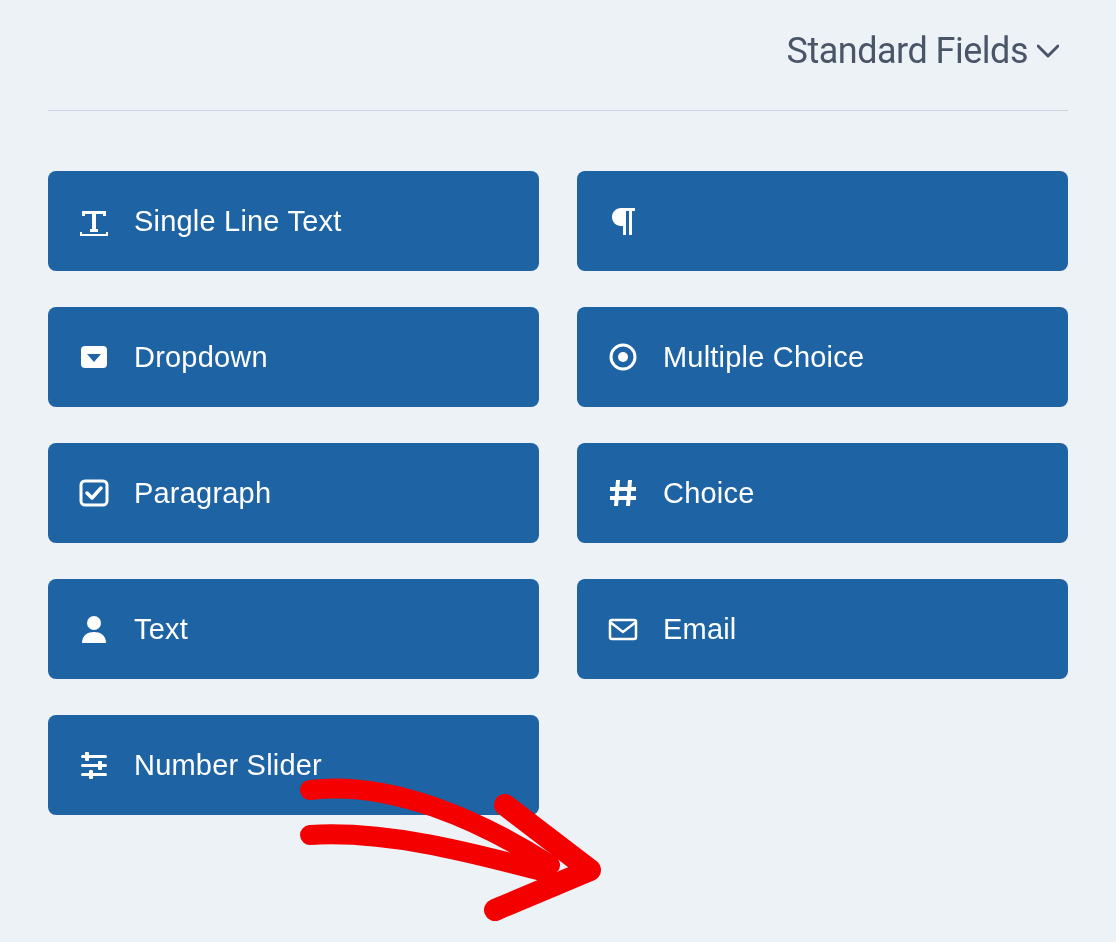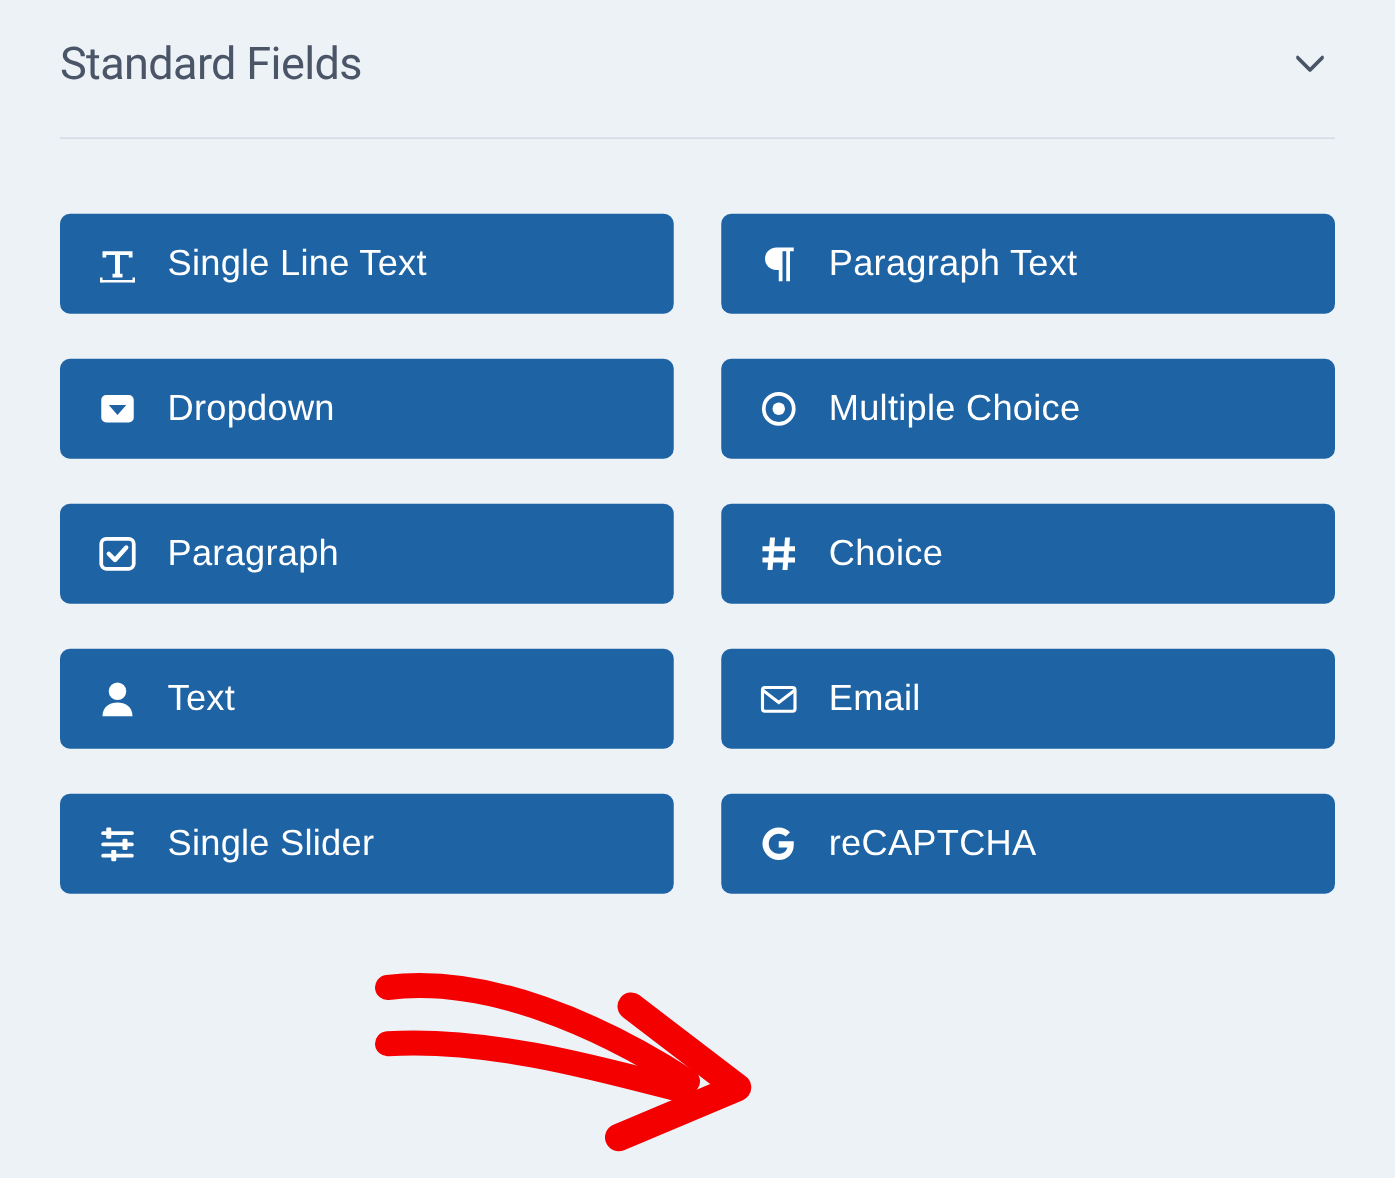--- a/index.html
+++ b/index.html
@@ -11,21 +11,21 @@
       font-family: -apple-system, BlinkMacSystemFont, "Segoe UI", Roboto, Helvetica, Arial, sans-serif;
       background-color: #edf2f7;
       width: 1116px;
       height: 942px;
       padding: 20px 48px 0 48px;
       overflow: hidden;
       position: relative;
     }
     .header {
       display: flex;
-      justify-content: space-between;
+      justify-content: flex-end;
       align-items: center;
       padding: 10px 0 38px 0;
     }
     .header-title {
       font-size: 36px;
       color: #4a5568;
       font-weight: 400;
       letter-spacing: -0.5px;
     }
     .chevron {
@@ -48,21 +48,21 @@
     .grid {
       display: grid;
       grid-template-columns: 1fr 1fr;
       gap: 36px 38px;
     }
     .field-btn {
       background-color: #1e63a4;
       color: #fff;
       border: none;
       border-radius: 8px;
-      height: 80px;
+      height: 100px;
       display: flex;
       align-items: center;
       padding: 0 30px;
       cursor: pointer;
       font-size: 28px;
       font-weight: 400;
       gap: 24px;
       text-align: left;
     }
     .field-btn .icon {
@@ -119,21 +119,20 @@
     </span>
     <span class="label">Single Line Text</span>
   </button>
 
   <button class="field-btn">
     <span class="icon">
       <svg viewBox="0 0 32 32">
           <path d="M14 3 C9 3 5 7 5 12 C5 17 9 21 14 21 L16 21 L16 30 L19 30 L19 6 L22 6 L22 30 L25 30 L25 6 L28 6 L28 3 Z"></path>
         </svg>
     </span>
-    <span class="label">Paragraph Text</span>
   </button>
 
   <button class="field-btn">
     <span class="icon">
       <svg viewBox="0 0 32 32">
           <rect x="3" y="5" width="26" height="22" rx="4" fill="#fff"></rect>
           <path d="M9 13 L23 13 L16 21 Z" fill="#1e63a4"></path>
         </svg>
     </span>
     <span class="label">Dropdown</span>
@@ -195,31 +194,23 @@
     <span class="icon">
       <svg viewBox="0 0 32 32">
         <rect x="3" y="6" width="26" height="3" rx="1.5"></rect>
           <rect x="7" y="3" width="4" height="9" rx="1"></rect>
         <rect x="3" y="15" width="26" height="3" rx="1.5"></rect>
           <rect x="20" y="12" width="4" height="9" rx="1"></rect>
         <rect x="3" y="24" width="26" height="3" rx="1.5"></rect>
           <rect x="11" y="21" width="4" height="9" rx="1"></rect>
       </svg>
     </span>
-    <span class="label">Single Slider</span>
-  </button>
-
-  <button class="field-btn">
-    <span class="icon">
-      <svg viewBox="0 0 32 32">
-          <path d="M16 3 C9 3 3 9 3 16 C3 23 9 29 16 29 C23 29 28 24 28 17 L28 14 L16 14 L16 19 L23 19 C22 22 20 24 16 24 C11.5 24 8 20.5 8 16 C8 11.5 11.5 8 16 8 C18 8 20 8.8 21.5 10.2 L25 6.7 C22.6 4.4 19.5 3 16 3 Z"></path>
-        </svg>
-    </span>
-    <span class="label">reCAPTCHA</span>
-  </button>
+    <span class="label">Number Slider</span>
+  </button>
+
 
 </div>
 
 <svg class="arrow-overlay" viewBox="0 0 340 170">
   <path d="M20 30 C 100 20, 190 60, 260 105" stroke="#f40000" stroke-width="20" fill="none" stroke-linecap="round"></path>
   <path d="M20 75 C 100 70, 190 95, 255 112" stroke="#f40000" stroke-width="20" fill="none" stroke-linecap="round"></path>
   <path d="M215 45 L300 110 L205 150" stroke="#f40000" stroke-width="22" fill="none" stroke-linecap="round" stroke-linejoin="round"></path>
 </svg>
 
 </body></html>

